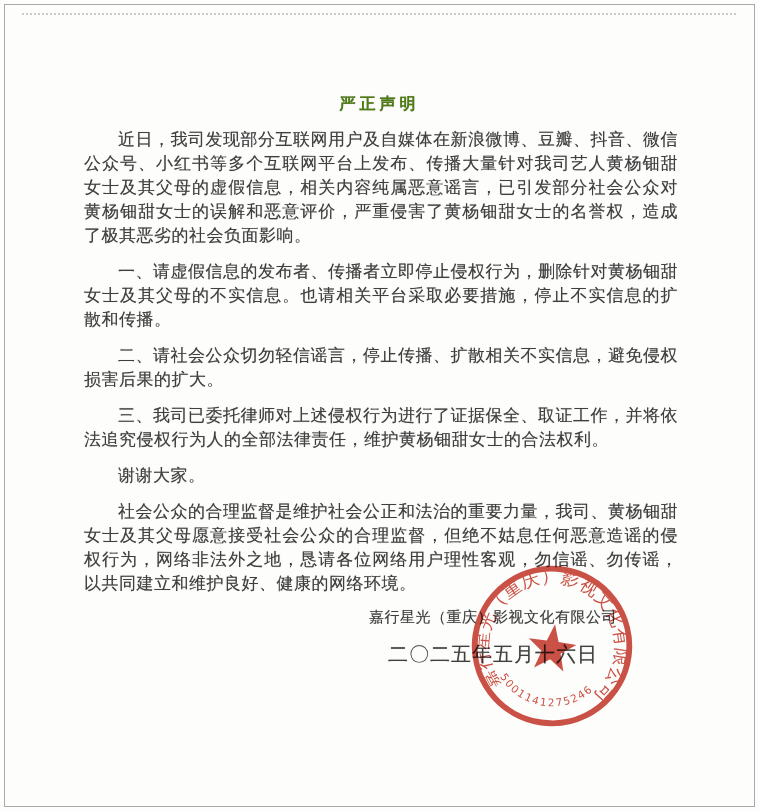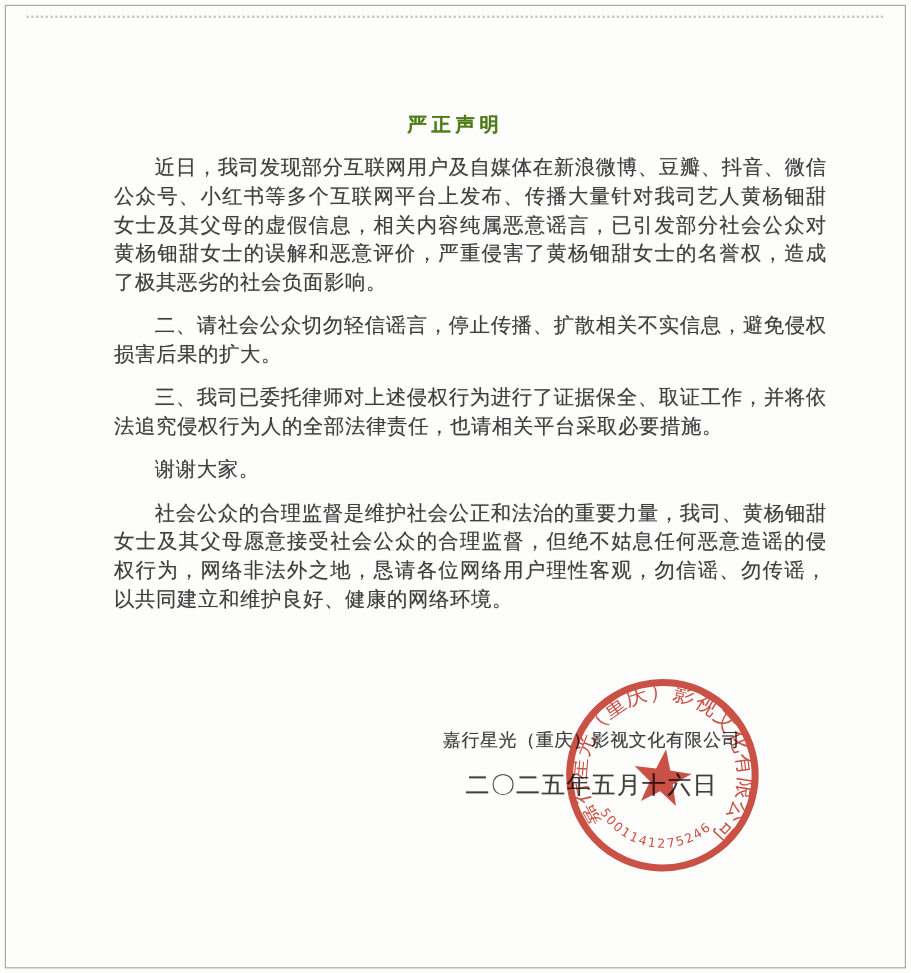--- a/index.html
+++ b/index.html
@@ -36,21 +36,20 @@
     letter-spacing: 4px;
     color: #4d7c0f;
     text-shadow: 0 0 0.7px rgba(60,60,60,0.55);
   }
   .content {
     position: absolute;
     top: 128px;
     left: 84px;
     width: 594px;
     color: #3f3f3f;
-    margin-left: 11px;
   }
   .content p {
     margin: 0 0 12px 0;
     text-indent: 2em;
     font-size: 17px;
     line-height: 24px;
     letter-spacing: 0.5px;
     text-align: justify;
     text-shadow: 0 0 0.7px rgba(70,70,70,0.55);
   }
@@ -89,22 +88,23 @@
 <body>
 
 <div class="page">
   <div class="frame"></div>
   <div class="dotted-line"></div>
 
   <h1 class="doc-title">严正声明</h1>
 
   <div class="content">
     <p>近日，我司发现部分互联网用户及自媒体在新浪微博、豆瓣、抖音、微信公众号、小红书等多个互联网平台上发布、传播大量针对我司艺人黄杨钿甜女士及其父母的虚假信息，相关内容纯属恶意谣言，已引发部分社会公众对黄杨钿甜女士的误解和恶意评价，严重侵害了黄杨钿甜女士的名誉权，造成了极其恶劣的社会负面影响。</p>
+    <p>一、请虚假信息的发布者、传播者立即停止侵权行为，删除针对黄杨钿甜女士及其父母的不实信息。也请相关平台采取必要措施，停止不实信息的扩散和传播。</p>
     <p>二、请社会公众切勿轻信谣言，停止传播、扩散相关不实信息，避免侵权损害后果的扩大。</p>
-    <p>三、我司已委托律师对上述侵权行为进行了证据保全、取证工作，并将依法追究侵权行为人的全部法律责任，也请相关平台采取必要措施。</p>
+    <p>三、我司已委托律师对上述侵权行为进行了证据保全、取证工作，并将依法追究侵权行为人的全部法律责任，维护黄杨钿甜女士的合法权利。</p>
     <p>谢谢大家。</p>
     <p>社会公众的合理监督是维护社会公正和法治的重要力量，我司、黄杨钿甜女士及其父母愿意接受社会公众的合理监督，但绝不姑息任何恶意造谣的侵权行为，网络非法外之地，恳请各位网络用户理性客观，勿信谣、勿传谣，以共同建立和维护良好、健康的网络环境。</p>
   </div>
 
   <div class="signature">
     <div class="company">嘉行星光（重庆）影视文化有限公司</div>
     <div class="date">二〇二五年五月十六日</div>
   </div>
 
   <div class="seal">

